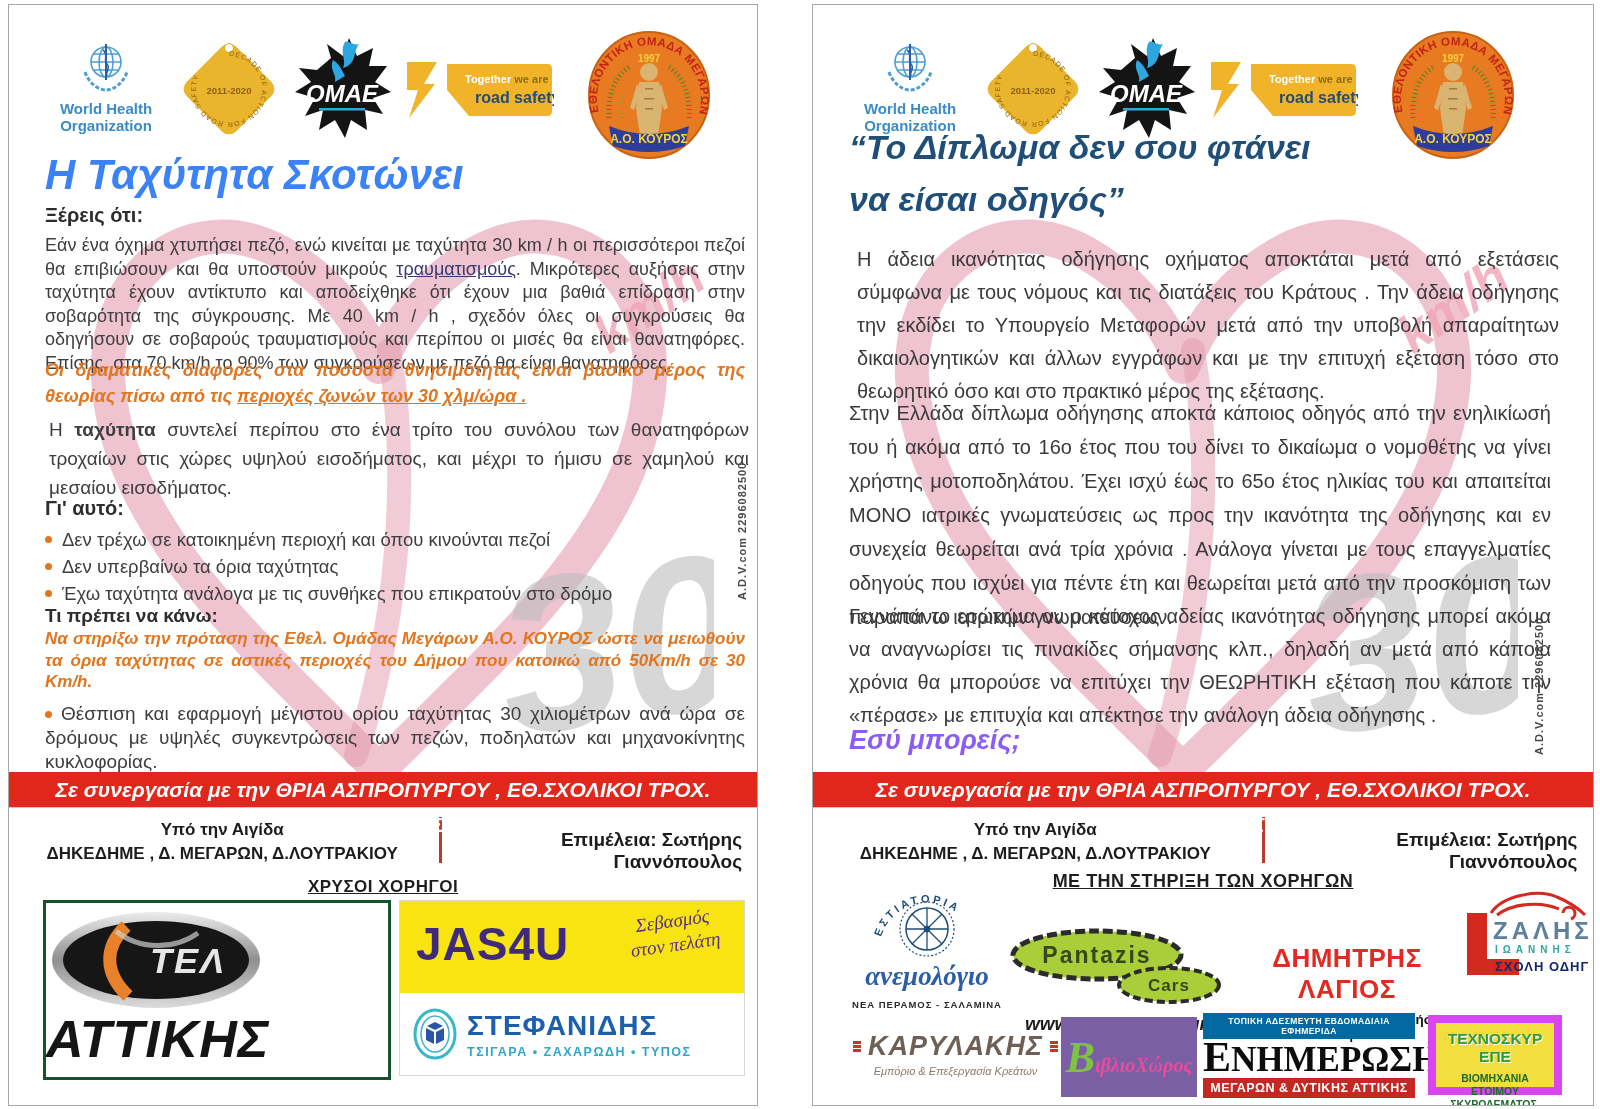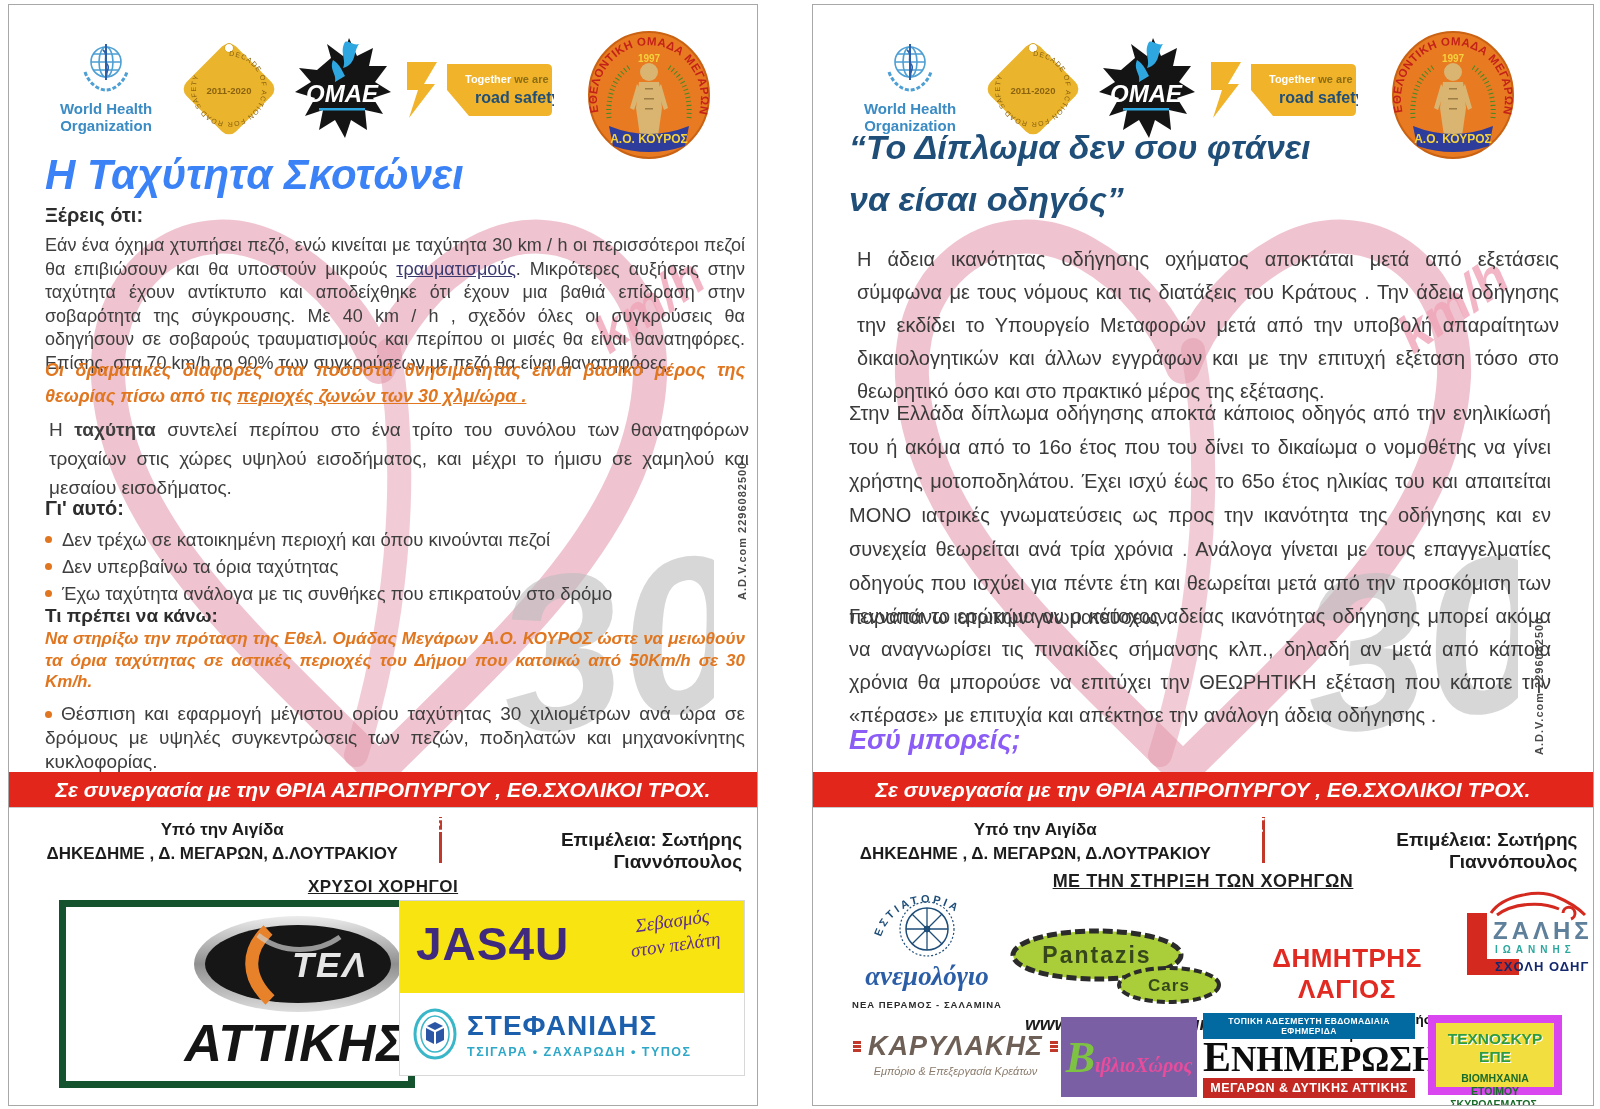--- a/index.html
+++ b/index.html
@@ -53,21 +53,21 @@
   .aegis-l1{font-size:17px;line-height:23px;}
   .aegis-l2{font-size:17px;line-height:25px;}
   .aegis-div{position:absolute;left:57.5%;top:6px;width:3px;height:46px;background:#C0392B;}
   .aegis-right{position:absolute;left:60%;top:18px;width:38%;font-size:19px;font-weight:bold;color:#1c1c1c;text-align:right;}
 
   .sp-heading{left:0;top:872px;width:100%;text-align:center;font-size:17px;font-weight:bold;
               letter-spacing:0.5px;text-decoration:underline;color:#1e1e1e;}
   #page-right .sp-heading{top:866px;font-size:18px;}
 
   
-  .ktel-box{left:34px;top:895px;width:342px;height:174px;border:7px solid #14532d;text-align:right;margin-left:16px;}
+  .ktel-box{left:34px;top:895px;width:342px;height:174px;border:3px solid #14532d;text-align:left;}
   .ktel-name{font-size:52px;font-weight:bold;font-style:italic;letter-spacing:1px;color:#151515;margin-top:-6px;}
   .jas-box{left:390px;top:895px;width:344px;height:174px;border:1px solid #d8d8d8;}
   .jas-top{height:92px;background:#F7E411;position:relative;}
   .jas-name{position:absolute;left:16px;top:16px;font-size:46px;font-weight:900;color:#3F2A7E;letter-spacing:1px;}
   .jas-tag{position:absolute;right:8px;top:8px;width:124px;color:#5B2D8E;font-style:italic;font-size:19px;
            line-height:24px;transform:rotate(-8deg);text-align:center;font-family:"Liberation Serif",serif;}
   .jas-bottom{height:82px;background:#fff;display:flex;align-items:center;padding-left:12px;}
   .stef-text{margin-left:9px;text-align:left;}
   .stef-name{font-size:28px;font-weight:bold;color:#1C5FAD;letter-spacing:1px;}
   .stef-sub{font-size:12.5px;font-weight:bold;color:#2FA8C8;letter-spacing:1.5px;margin-top:3px;}

